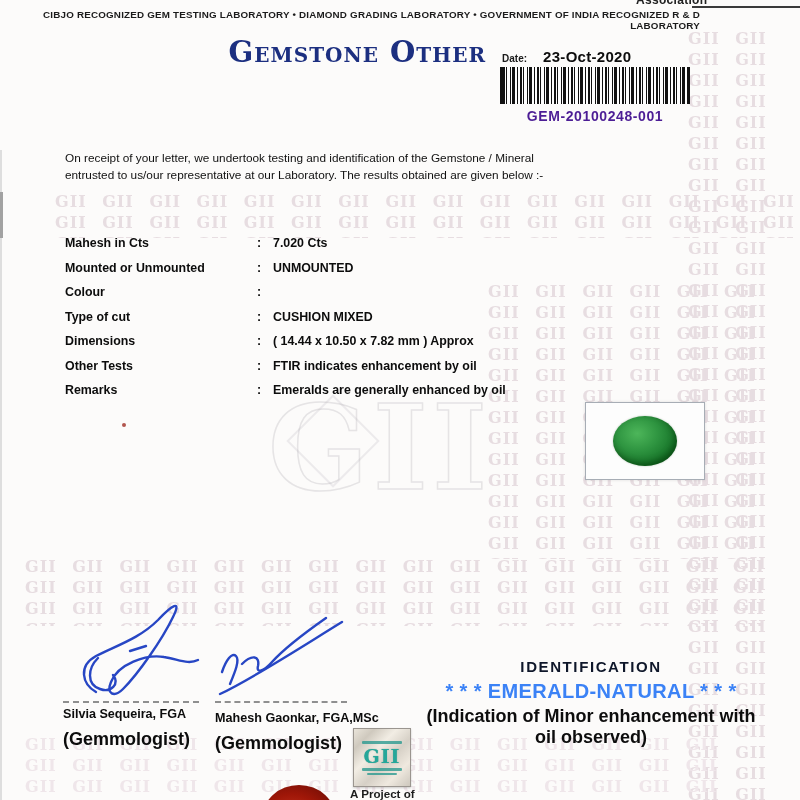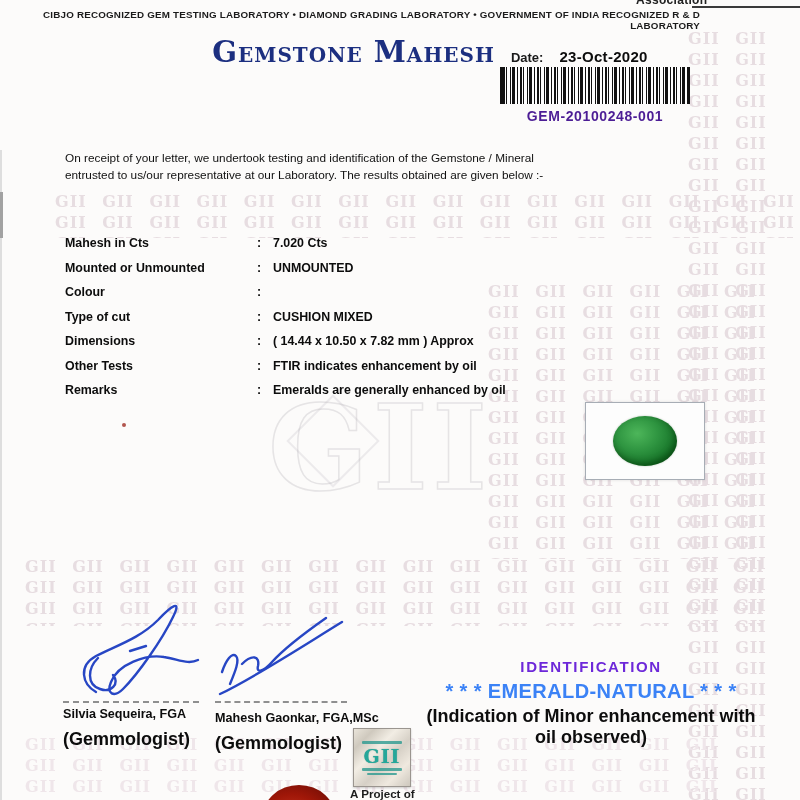--- a/index.html
+++ b/index.html
@@ -51,21 +51,21 @@
     font-size:9.8px; font-weight:600; color:#1b1b1b; letter-spacing:.2px; z-index:3;
   }
   .title-row {
     position:absolute; left:150px; top:20px; width:560px; z-index:3;
     display:flex; align-items:baseline; justify-content:center; gap:16px;
   }
   .report-title {
     font-family:"DejaVu Serif", serif; font-weight:700; font-size:29px;
     font-variant:small-caps; color:#1c2f80; letter-spacing:1px; line-height:32px;
   }
-  .date-label { font-size:13px; font-weight:600; color:#1a1a1a; }
+  .date-label { font-size:10px; font-weight:600; color:#1a1a1a; }
   .date-value { font-size:15px; font-weight:700; color:#0d0d0d; letter-spacing:.3px;margin-top:28px; }
 
   
   .barcode-wrap { position:absolute; left:500px; top:67px; width:190px; z-index:3; text-align:center; }
   .barcode-bars {
     width:190px; height:37px; background-color:#fff;
     background-image:repeating-linear-gradient(90deg,
       #131313 0px, #131313 2px, #ffffff 2px, #ffffff 3px,
       #131313 3px, #131313 4px, #ffffff 4px, #ffffff 7px,
       #131313 7px, #131313 8px, #ffffff 8px, #ffffff 9px,
@@ -104,21 +104,21 @@
   .sig1 { left:66px; top:596px; }
   .sig2 { left:210px; top:610px; }
   .dash { position:absolute; border-top:2px dashed #8f8f8f; height:0; z-index:3; }
   .dash1 { left:63px; top:701px; width:136px; }
   .dash2 { left:215px; top:701px; width:132px; }
   .sig-name { position:absolute; font-size:12.6px; font-weight:600; color:#0c0c0c; z-index:3; }
   .sig-title { position:absolute; font-size:18px; font-weight:600; color:#0c0c0c; z-index:3; }
 
   
   .ident { position:absolute; left:425px; top:658px; width:332px; text-align:center; z-index:3; }
-  .ident-heading { font-size:15px; font-weight:800; letter-spacing:1.6px; color:#6d28d9; }
+  .ident-heading { font-size:15px; font-weight:800; letter-spacing:1.6px; color:#0f172a; }
   .ident-result { margin-top:5px; font-size:20px; font-weight:800; color:#3b82f6; letter-spacing:.4px; }
   .ident-note { margin-top:3px; font-size:18px; font-weight:600; color:#0d0d0d; }
 
   
   .hologram {
     position:absolute; left:353px; top:728px; width:58px; height:59px; z-index:3;
     border:1px solid #9a958f;
     background:linear-gradient(135deg,#e9e4da 0%,#cfc9be 18%,#f2ede4 38%,#d6d0c6 58%,#efe9df 78%,#cdc7bd 100%);
     display:flex; flex-direction:column; align-items:center; justify-content:center; gap:2px;
     box-shadow:0 1px 2px rgba(0,0,0,.2);
@@ -154,21 +154,21 @@
 
   <div class="edge-l1"></div>
   <div class="edge-l2"></div>
   <div class="clip-bar"></div>
   <div class="speck"></div>
 
   <div class="clip-frag">Association</div>
   <div class="header-line">CIBJO RECOGNIZED GEM TESTING LABORATORY • DIAMOND GRADING LABORATORY • GOVERNMENT OF INDIA RECOGNIZED R &amp; D LABORATORY</div>
 
   <div class="title-row">
-    <span class="report-title">Gemstone Mahesh</span>
+    <span class="report-title">Gemstone Other</span>
     <span class="date-label">Date:</span>
     <span class="date-value">23-Oct-2020</span>
   </div>
 
   <div class="barcode-wrap">
     <div class="barcode-bars"></div>
     <div class="barcode-text">GEM-20100248-001</div>
   </div>
 
   <div class="intro">On receipt of your letter, we undertook testing and identification of the Gemstone / Mineral entrusted to us/our representative at our Laboratory. The results obtained are given below :-</div>

